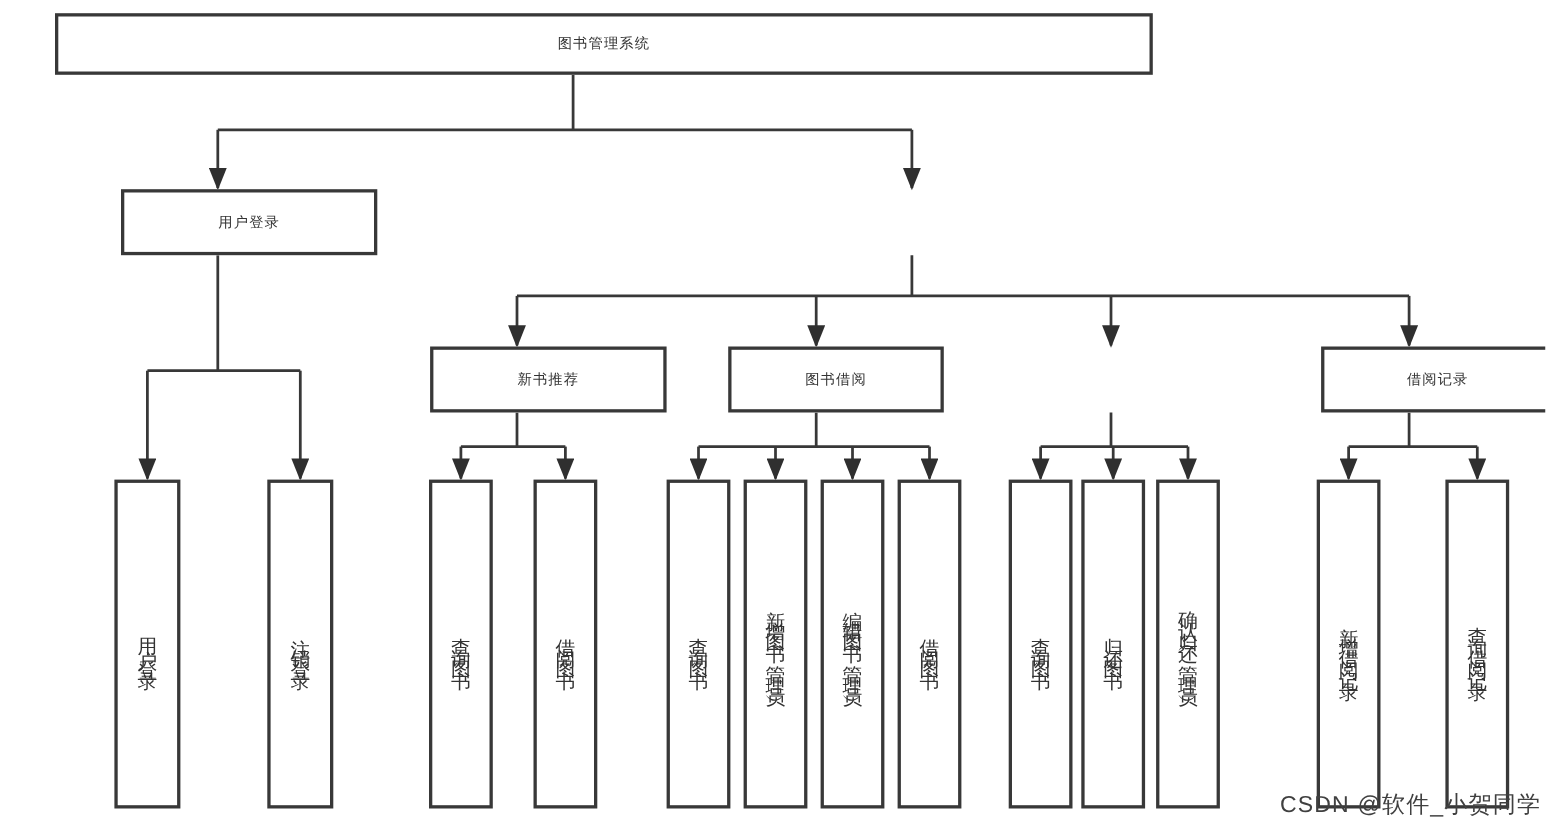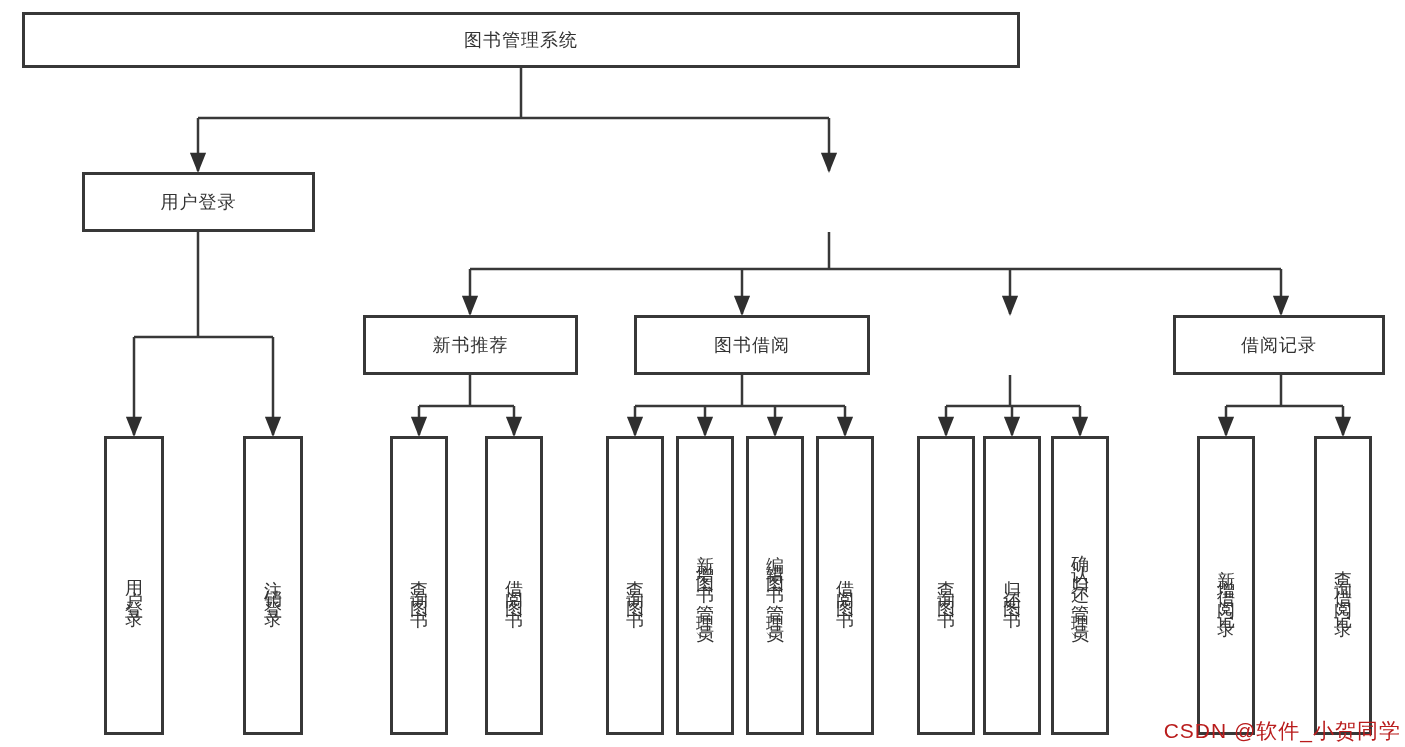--- a/index.html
+++ b/index.html
@@ -26,36 +26,36 @@
   .hbox, .vbox {
     position: absolute;
     background: #ffffff;
     border: 3px solid #383838;
     display: flex;
     align-items: center;
     justify-content: center;
     color: #333333;
     z-index: 1;
   }
-  .hbox { font-size: 18px; letter-spacing: 1px; }
+  .hbox { font-size: 13px; letter-spacing: 1px; margin-left: 28px; }
   .vbox { font-size: 18px; }
   .vtext {
     writing-mode: vertical-rl;
     text-orientation: mixed;
     letter-spacing: 10px;
     line-height: 1;
     white-space: nowrap;
   }
 
   .watermark {
     position: absolute;
     right: 4px;
     bottom: 2px;
     font-size: 21px;
-    color: #b91c1c;
+    color: #404040;
     z-index: 2;
     letter-spacing: 1px;
   }
 </style>
 </head>
 <body>
 
 <div class="canvas">
 
   <svg class="connectors" viewBox="0 0 1405 747" xmlns="http://www.w3.org/2000/svg">
@@ -96,21 +96,21 @@
       <path d="M1226 406 V435" marker-end="url(#arrowhead)"></path>
       <path d="M1343 406 V435" marker-end="url(#arrowhead)"></path>
     </g>
   </svg>
 
   <div class="hbox" style="left:22px; top:12px; width:998px; height:56px;">图书管理系统</div>
 
   <div class="hbox" style="left:82px; top:172px; width:233px; height:60px;">用户登录</div>
 
   <div class="hbox" style="left:363px; top:315px; width:215px; height:60px;font-family:Liberation Serif, serif;">新书推荐</div>
-  <div class="hbox" style="left:634px; top:315px; width:236px; height:60px;">图书借阅</div>
+  <div class="hbox" style="left:634px; top:315px; width:196px; height:60px;">图书借阅</div>
   <div class="hbox" style="left:1173px; top:315px; width:212px; height:60px;">借阅记录</div>
 
   <div class="vbox" style="left:104px; top:436px; width:60px; height:299px;">
     <span class="vtext">用户登录</span>
   </div>
   <div class="vbox" style="left:243px; top:436px; width:60px; height:299px;">
     <span class="vtext">注销登录</span>
   </div>
 
   <div class="vbox" style="left:390px; top:436px; width:58px; height:299px;">

